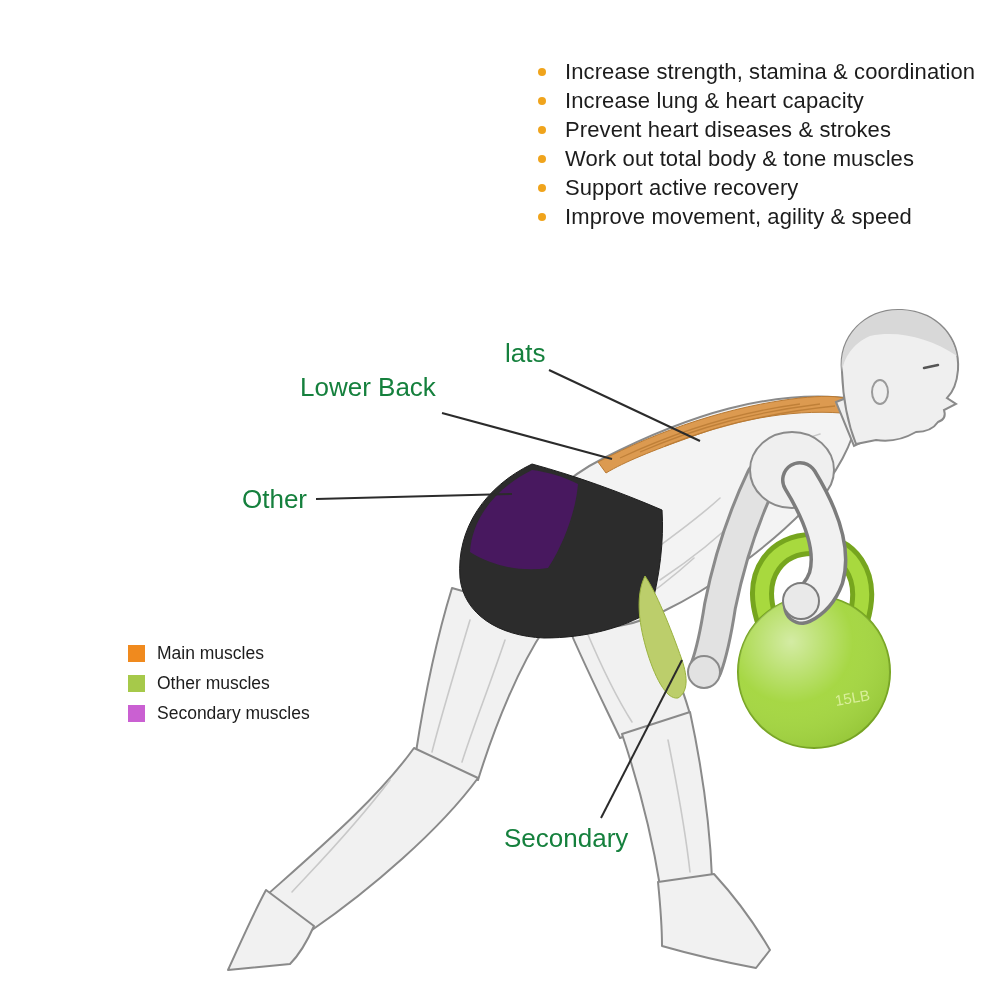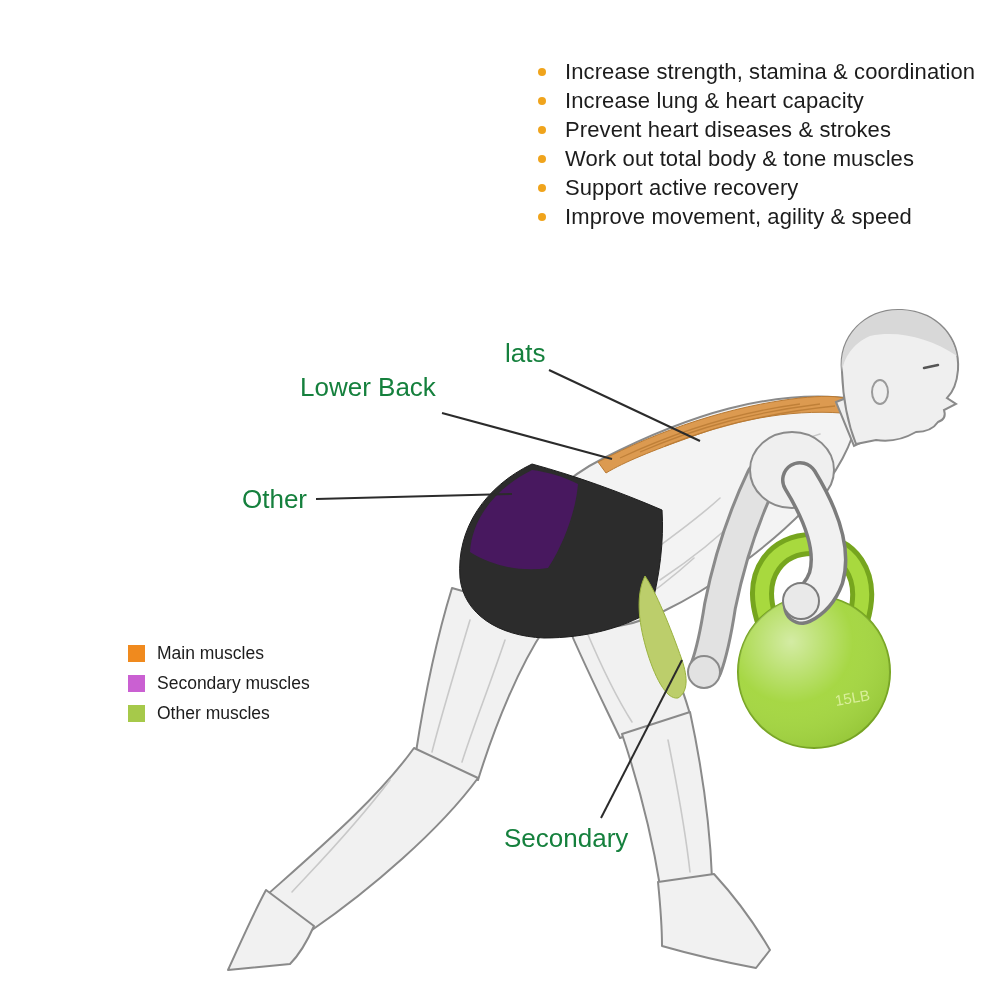--- a/index.html
+++ b/index.html
@@ -149,20 +149,20 @@
 <div class="muscle-label" id="label-lowerback">Lower Back</div>
 <div class="muscle-label" id="label-glute">Other</div>
 <div class="muscle-label" id="label-quad">Secondary</div>
 
 <div class="legend">
   <div class="legend-row">
     <span class="legend-swatch" style="background-color: rgb(240, 138, 30);"></span>
     <span class="legend-text">Main muscles</span>
   </div>
   <div class="legend-row">
+    <span class="legend-swatch" style="background-color: rgb(166, 201, 74);"></span>
+    <span class="legend-text">Other muscles</span>
+  </div>
+  <div class="legend-row">
     <span class="legend-swatch" style="background-color: rgb(202, 96, 210);"></span>
     <span class="legend-text">Secondary muscles</span>
-  </div>
-  <div class="legend-row">
-    <span class="legend-swatch" style="background-color: rgb(166, 201, 74);"></span>
-    <span class="legend-text">Other muscles</span>
   </div>
 </div>
 
 </body></html>

